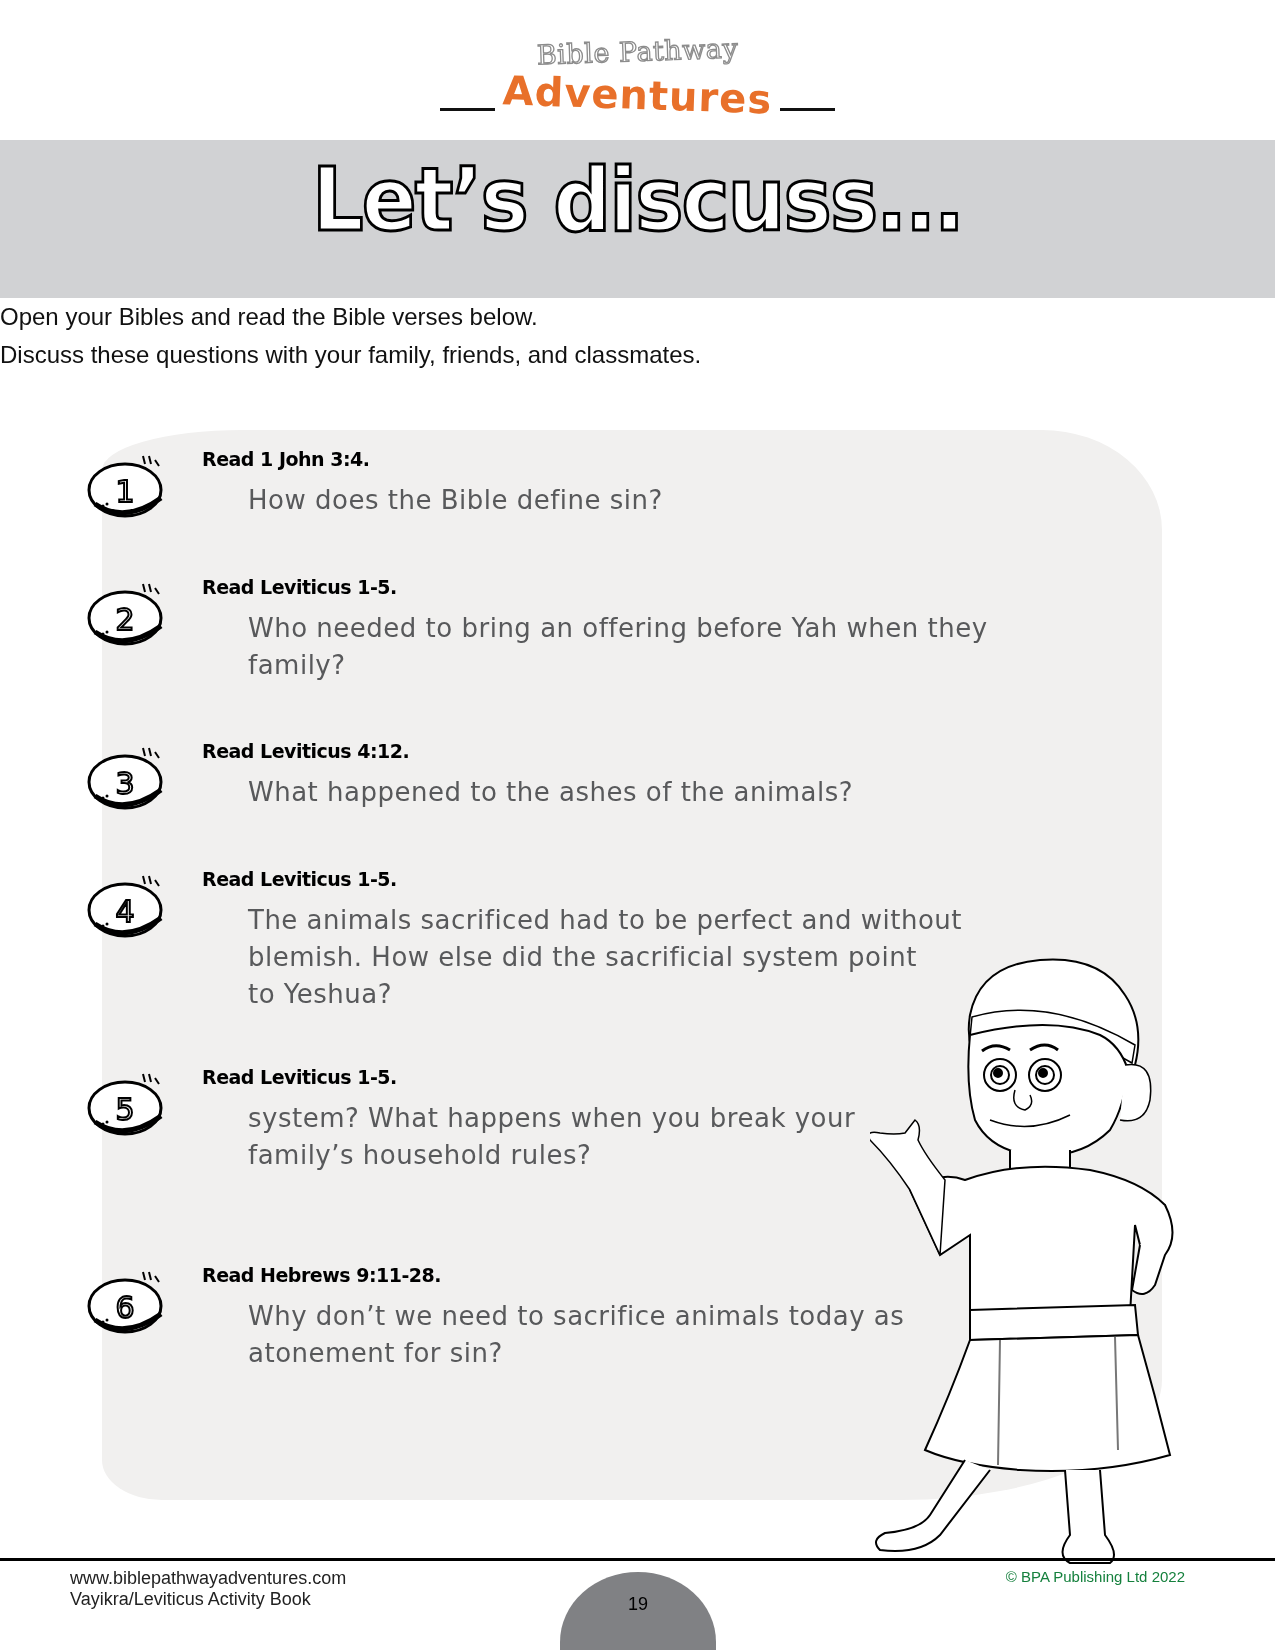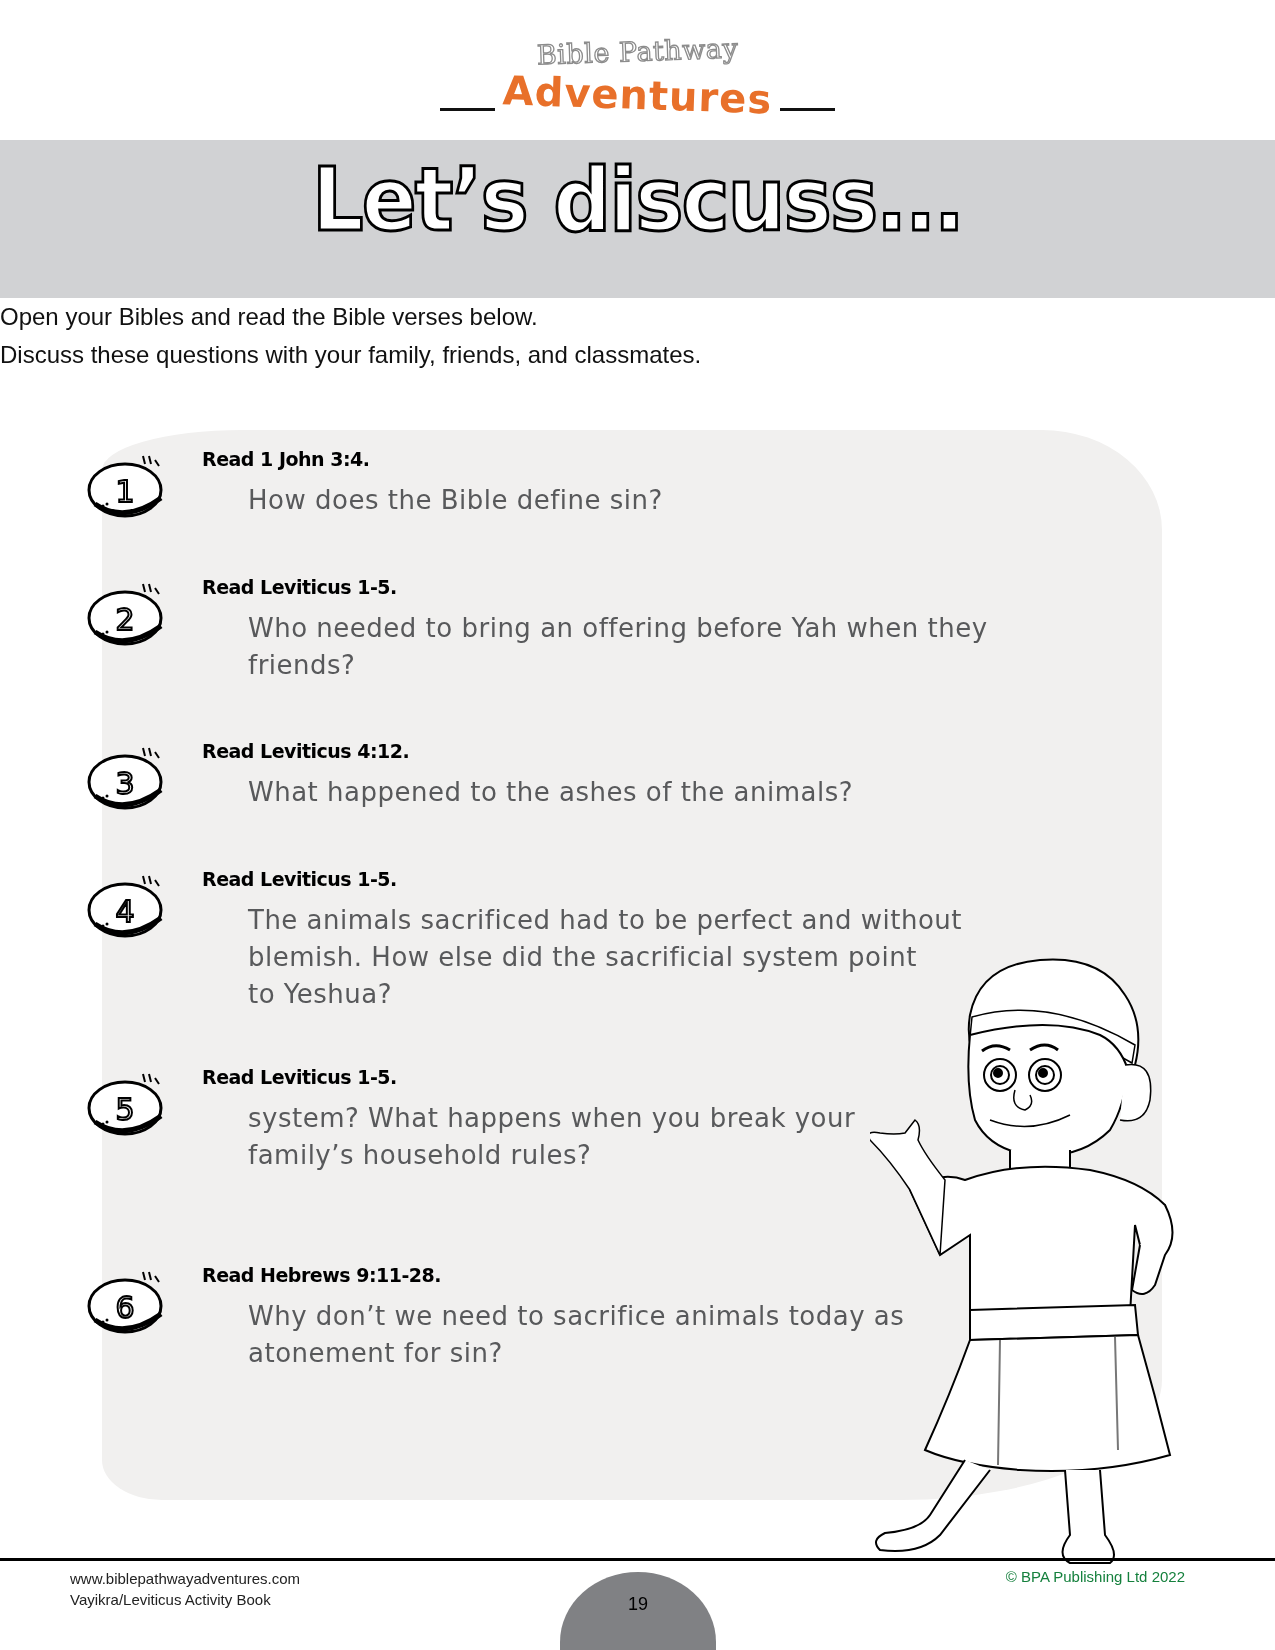--- a/index.html
+++ b/index.html
@@ -47,21 +47,21 @@
       font-size: 19px; font-weight: bold; color: #000; letter-spacing: -0.5px;
     }
     .q-text {
       position: absolute; left: 202px; width: 820px; font-family: "DejaVu Sans", sans-serif;
       font-size: 26px; line-height: 37px; color: #58595b; letter-spacing: 0.5px; margin-left: 46px;
     }
     .character { position: absolute; left: 870px; top: 955px; width: 340px; height: 610px; }
     .footer-rule { position: absolute; left: 0; top: 1558px; width: 1275px; height: 3px; background: #000; }
     .footer-left {
       position: absolute; left: 70px; top: 1568px; font-family: "Liberation Sans", sans-serif;
-      font-size: 15px; line-height: 21px; color: #222;
+      font-size: 18px; line-height: 21px; color: #222;
     }
     .footer-right {
       position: absolute; right: 90px; top: 1568px; font-family: "Liberation Sans", sans-serif;
       font-size: 15px; color: #15803d;
     }
     .page-tab {
       position: absolute; left: 560px; top: 1572px; width: 156px; height: 120px;
       background: #808184; border-radius: 78px 78px 0 0 / 70px 70px 0 0;
     }
     .page-num {
@@ -110,21 +110,21 @@
     <ellipse cx="40" cy="42" rx="36" ry="26" fill="#fff" stroke="#000" stroke-width="3"></ellipse>
     <path d="M10 56 Q40 76 76 50" fill="none" stroke="#000" stroke-width="5"></path>
     <path d="M58 8 L60 16 M64 8 L66 16 M70 12 L74 18" stroke="#000" stroke-width="2"></path>
     <circle cx="22" cy="56" r="1.5" fill="#000"></circle>
       <circle cx="18" cy="58" r="1.5" fill="#000"></circle>
     <text x="40" y="54" text-anchor="middle" font-family="DejaVu Sans, sans-serif" font-size="30" fill="#fff" stroke="#000" stroke-width="2">2</text>
   </svg>
   <div class="q-ref" style="top:576px">Read Leviticus 1-5.</div>
   <div class="q-text" style="top:610px">
     <div>Who needed to bring an offering before Yah when they</div>
-    <div>friends?</div>
+    <div>family?</div>
   </div>
 </div>
 
 <div>
   <svg class="badge" style="top:740px" viewBox="0 0 90 72">
     <ellipse cx="40" cy="42" rx="36" ry="26" fill="#fff" stroke="#000" stroke-width="3"></ellipse>
     <path d="M10 56 Q40 76 76 50" fill="none" stroke="#000" stroke-width="5"></path>
     <path d="M58 8 L60 16 M64 8 L66 16 M70 12 L74 18" stroke="#000" stroke-width="2"></path>
     <circle cx="22" cy="56" r="1.5" fill="#000"></circle>
       <circle cx="18" cy="58" r="1.5" fill="#000"></circle>

